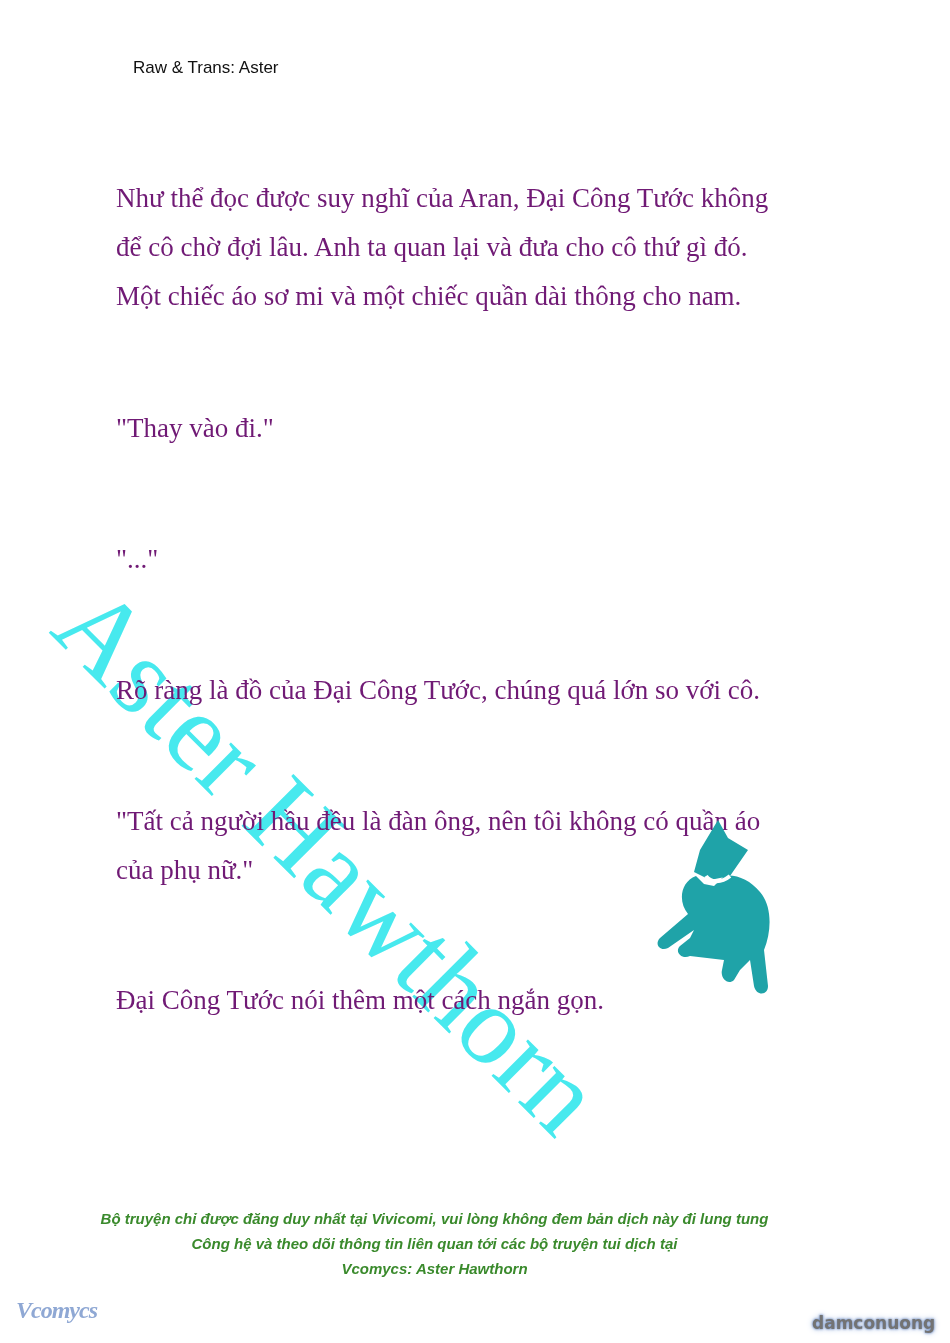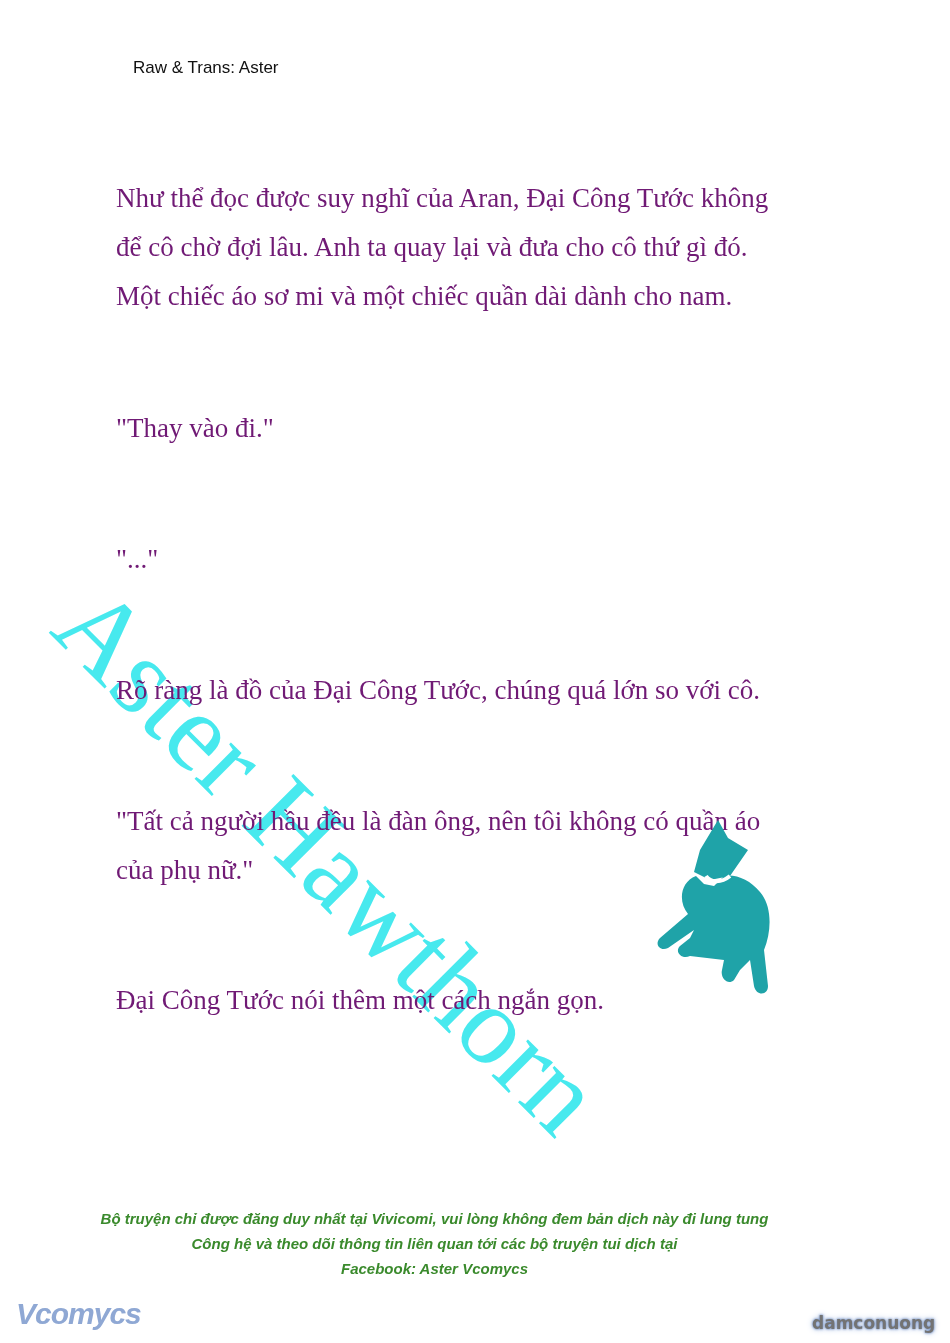--- a/index.html
+++ b/index.html
@@ -22,40 +22,40 @@
     opacity: 0.95; pointer-events: none;
   }
   .cat { position: absolute; left: 650px; top: 810px; width: 130px; height: 190px; }
   .footer {
     position: absolute; left: 0; width: 869px; text-align: center;
     font-family: "Liberation Sans", sans-serif; font-style: italic; font-weight: bold;
     font-size: 15px; color: #3a8a2c;
   }
   .logo-left {
     position: absolute; left: 16px; top: 1297px;
-    font-family: Liberation Sans, sans-serif; font-style: italic; font-weight: bold;
-    font-size: 30px; color: #8fa8d4; letter-spacing: -1px;
+    font-family: Liberation Serif, serif; font-style: italic; font-weight: bold;
+    font-size: 24px; color: #8fa8d4; letter-spacing: -1px;
   }
   .logo-right {
     position: absolute; left: 812px; top: 1313px;
     font-family: "DejaVu Sans", sans-serif; font-weight: bold; font-size: 17px;
     color: #737373; text-shadow: 0 0 2px #7d98c8, 0 0 3px #7d98c8, 0 0 6px #a8bce0;
   }
 </style>
 </head>
 <body>
 
 <div class="header">Raw &amp; Trans: Aster</div>
 
 <div class="watermark">Aster Hawthorn</div>
 
 <div class="para" style="top:174px">
   <div>Như thể đọc được suy nghĩ của Aran, Đại Công Tước không</div>
-  <div>để cô chờ đợi lâu. Anh ta quay lại và đưa cho cô thứ gì đó.</div>
-  <div>Một chiếc áo sơ mi và một chiếc quần dài dành cho nam.</div>
+  <div>để cô chờ đợi lâu. Anh ta quan lại và đưa cho cô thứ gì đó.</div>
+  <div>Một chiếc áo sơ mi và một chiếc quần dài thông cho nam.</div>
 </div>
 <div class="para" style="top:404px">
   <div>"Thay vào đi."</div>
 </div>
 <div class="para" style="top:535px">
   <div>"..."</div>
 </div>
 <div class="para" style="top:666px">
   <div>Rõ ràng là đồ của Đại Công Tước, chúng quá lớn so với cô.</div>
 </div>
@@ -70,16 +70,16 @@
 <svg class="cat" viewBox="0 0 130 190">
   <g fill="#1fa3a8">
     <path d="M68 10 L78 28 L98 40 L80 66 L60 70 L44 62 L50 40 Z"></path>
     <path d="M46 66 C30 72 28 92 38 104 L10 128 C4 134 10 142 18 138 L44 120 L40 128 L30 136 C24 142 32 150 40 146 L74 150 L72 160 C70 168 78 176 84 170 L90 160 L100 150 L104 176 C106 186 118 186 118 176 L114 140 C122 120 122 96 110 82 C100 70 86 64 74 66 L64 76 L54 74 Z"></path>
   </g>
   <path d="M56 66 C60 72 70 74 80 66" stroke="#ffffff" stroke-width="4" fill="none"></path>
 </svg>
 
 <div class="footer" style="top:1210px">Bộ truyện chỉ được đăng duy nhất tại Vivicomi, vui lòng không đem bản dịch này đi lung tung</div>
 <div class="footer" style="top:1235px">Công hệ và theo dõi thông tin liên quan tới các bộ truyện tui dịch tại</div>
-<div class="footer" style="top:1260px">Facebook: Aster Vcomycs</div>
+<div class="footer" style="top:1260px">Vcomycs: Aster Hawthorn</div>
 
 <div class="logo-left">Vcomycs</div>
 <div class="logo-right">damconuong</div>
 
 </body></html>

